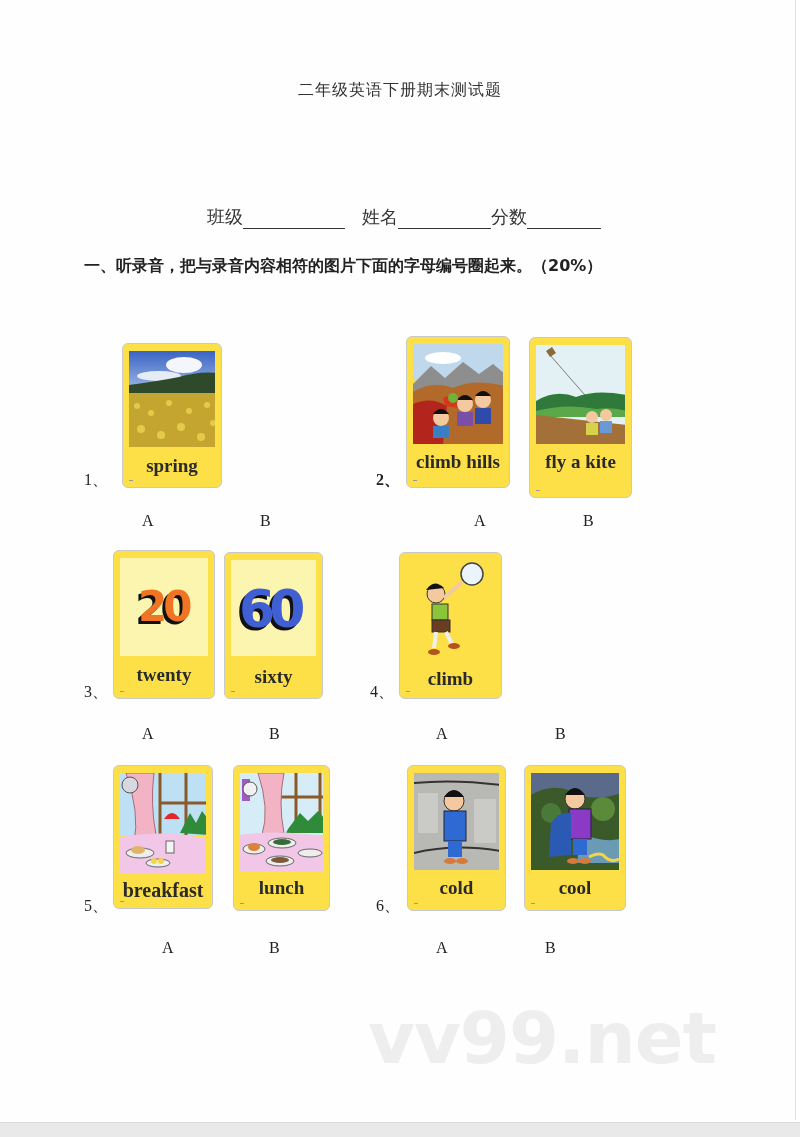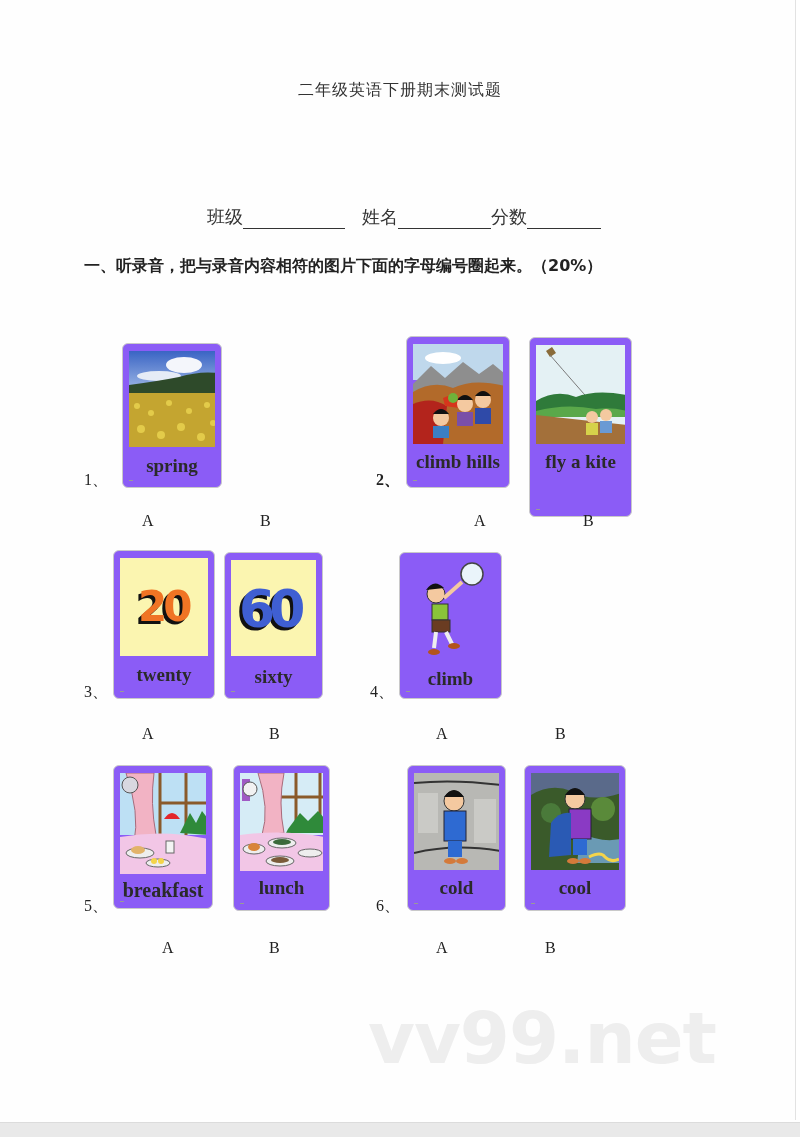--- a/index.html
+++ b/index.html
@@ -28,21 +28,21 @@
     white-space: nowrap;
     margin-top: 38px;
   }
   .info-line .blank { display: inline-block; border-bottom: 1.5px solid #333; height: 18px; vertical-align: bottom; }
   .section-heading {
     position: absolute; top: 256px; left: 84px;
     font-family: "DejaVu Sans", sans-serif; font-size: 16px; font-weight: bold; color: #222;
     white-space: nowrap;
   }
   .card {
-    position: absolute; background: #8b5cf6; border: 1.5px solid #c9c9c9; border-radius: 6px;
+    position: absolute; background: #fde047; border: 1.5px solid #c9c9c9; border-radius: 6px;
     box-sizing: border-box;
   }
   .card .pic {
     position: absolute; left: 6px; right: 6px; top: 7px; overflow: hidden;
   }
   .card .word {
     position: absolute; left: 0; right: 0; text-align: center;
     font-family: "Liberation Serif", "DejaVu Serif", serif; font-weight: bold; font-size: 19px; color: #2a2a2a;
     white-space: nowrap;
   }
@@ -135,21 +135,21 @@
           <path d="M62 52 Q70 42 78 52Z" fill="#111"></path>
         <rect x="62" y="64" width="16" height="16" fill="#2f4aa8"></rect>
         <circle cx="40" cy="54" r="5" fill="#6fb33a"></circle>
       </svg>
     </div>
     <div class="word" style="top:114px">climb hills</div>
     <div class="mark"></div>
   </div>
   <div class="opt" style="left:474px;top:512px">A</div>
 
-  <div class="card" style="left:529px;top:337px;width:103px;height:180px">
+  <div class="card" style="left:529px;top:337px;width:103px;height:161px">
     <div class="pic" style="height:99px">
       <svg width="91" height="99" viewBox="0 0 91 99">
         <rect width="91" height="99" fill="#e4f1f4"></rect>
         <path d="M10 6 L16 2 L20 8 L14 12Z" fill="#8a6c3a"></path>
         <path d="M14 10 Q40 40 56 58" stroke="#7a7a7a" stroke-width="1" fill="none"></path>
         <path d="M0 56 Q20 44 40 52 Q60 44 91 50 L91 72 L0 70Z" fill="#2f7a3a"></path>
         <path d="M0 66 Q30 58 60 64 Q76 62 91 66 L91 72 L0 72Z" fill="#5aa84a"></path>
         <path d="M0 70 L91 80 L91 99 L0 99Z" fill="#a3703a"></path>
         <circle cx="56" cy="72" r="6" fill="#f4c9a0"></circle>
           <rect x="50" y="78" width="12" height="12" fill="#d6d24a"></rect>

